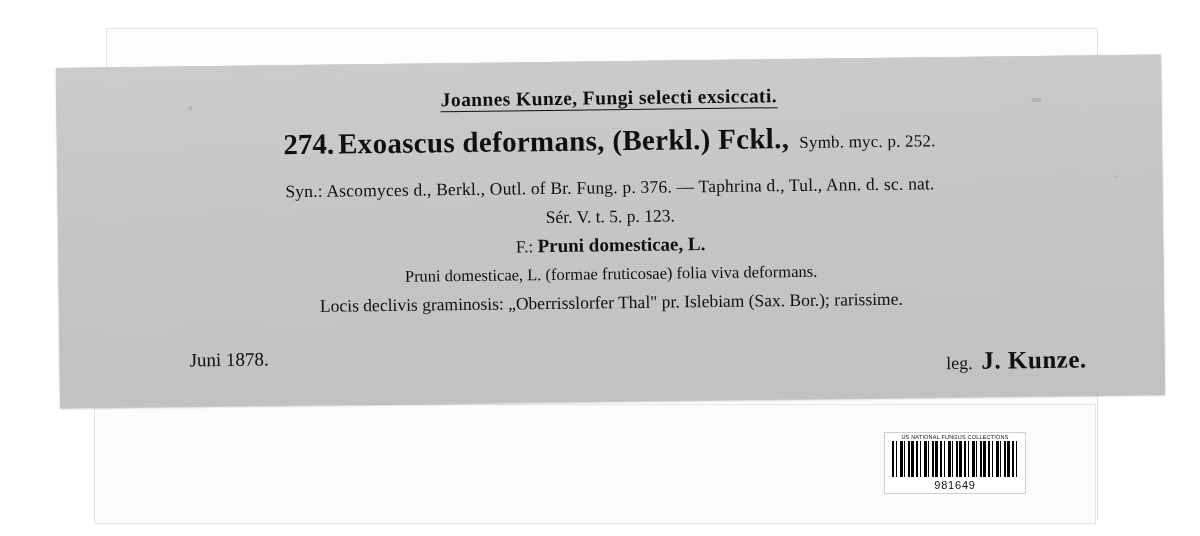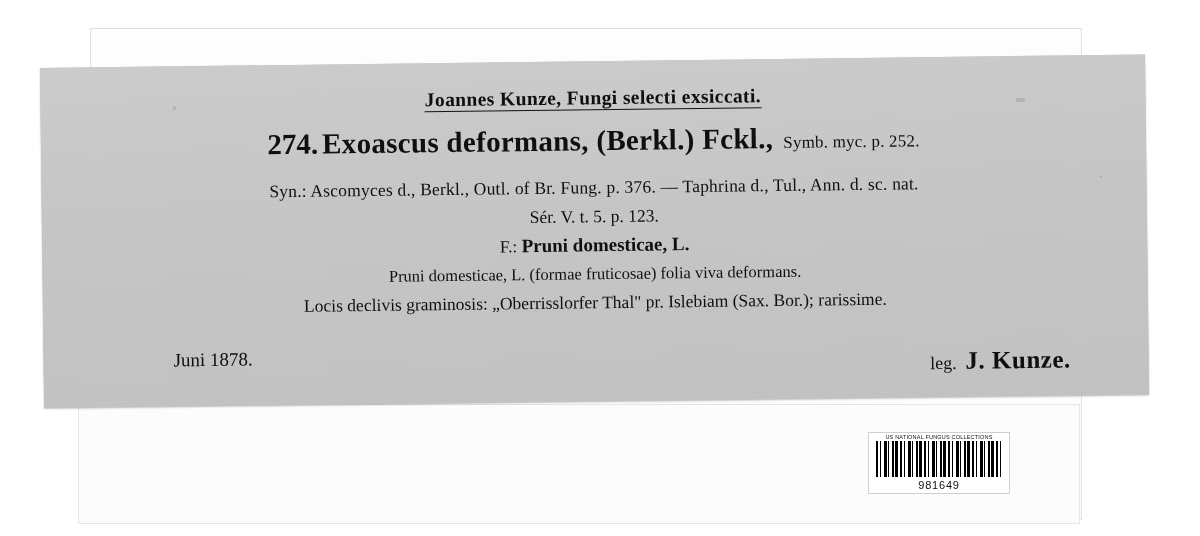--- a/index.html
+++ b/index.html
@@ -11,20 +11,21 @@
     width: 1200px;
     height: 536px;
     overflow: hidden;
     font-family: "Liberation Serif", serif;
   }
   .specimen-sheet {
     position: relative;
     width: 1060px;
     height: 536px;
     background: #ffffff;
+    margin-left: 16px;
   }
   
   .backing-card {
     position: absolute;
     left: 90px;
     top: 28px;
     width: 990px;
     height: 490px;
     background: #fdfdfd;
     border: 1px solid #e2e2e2;

